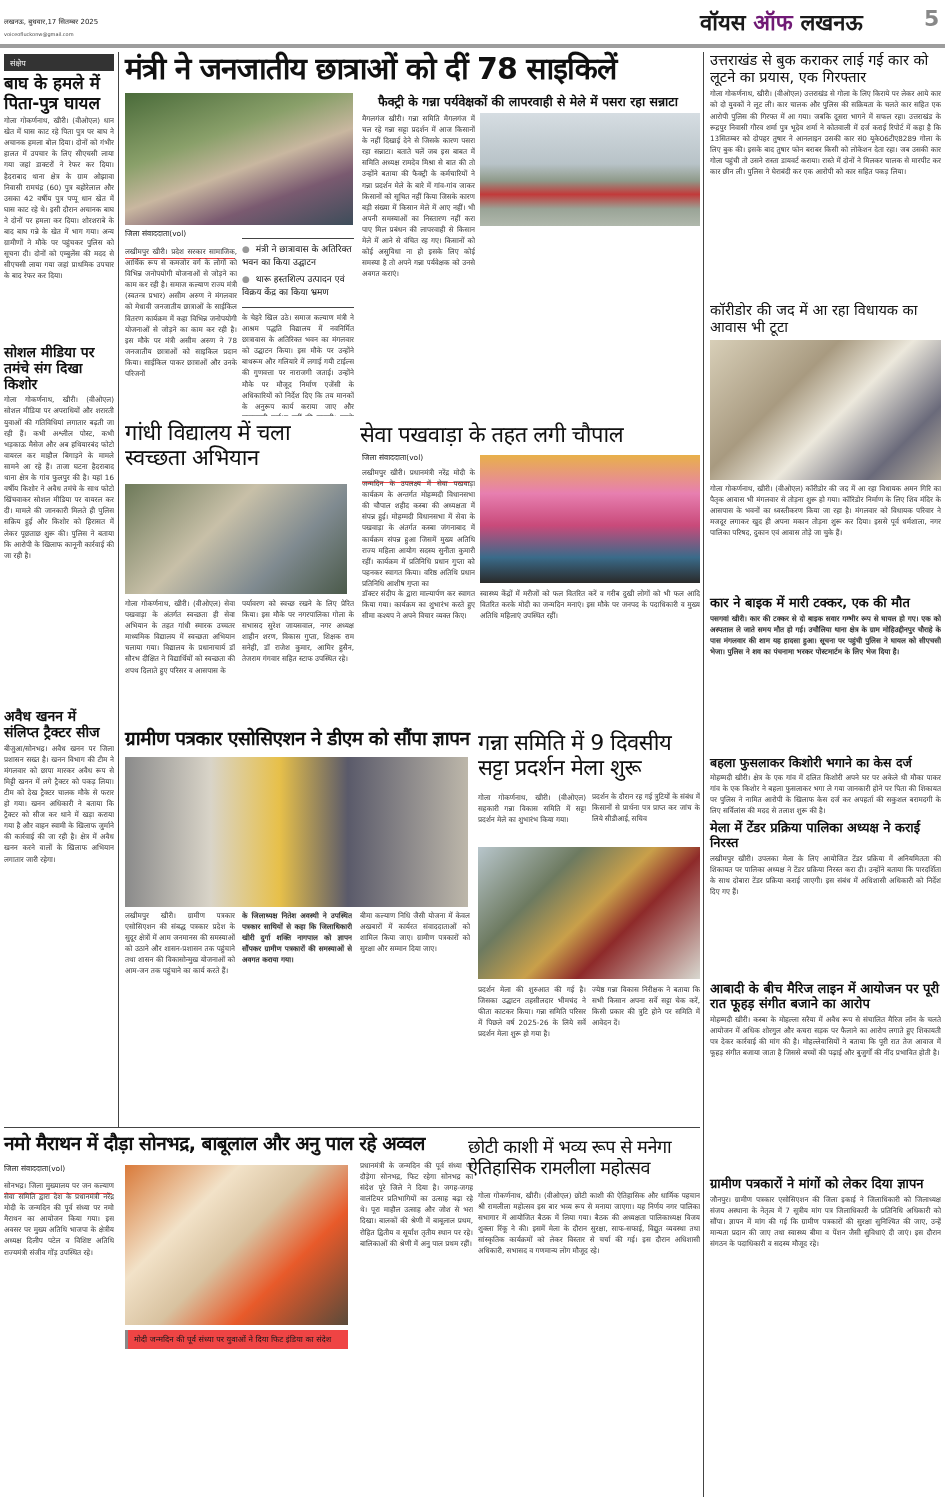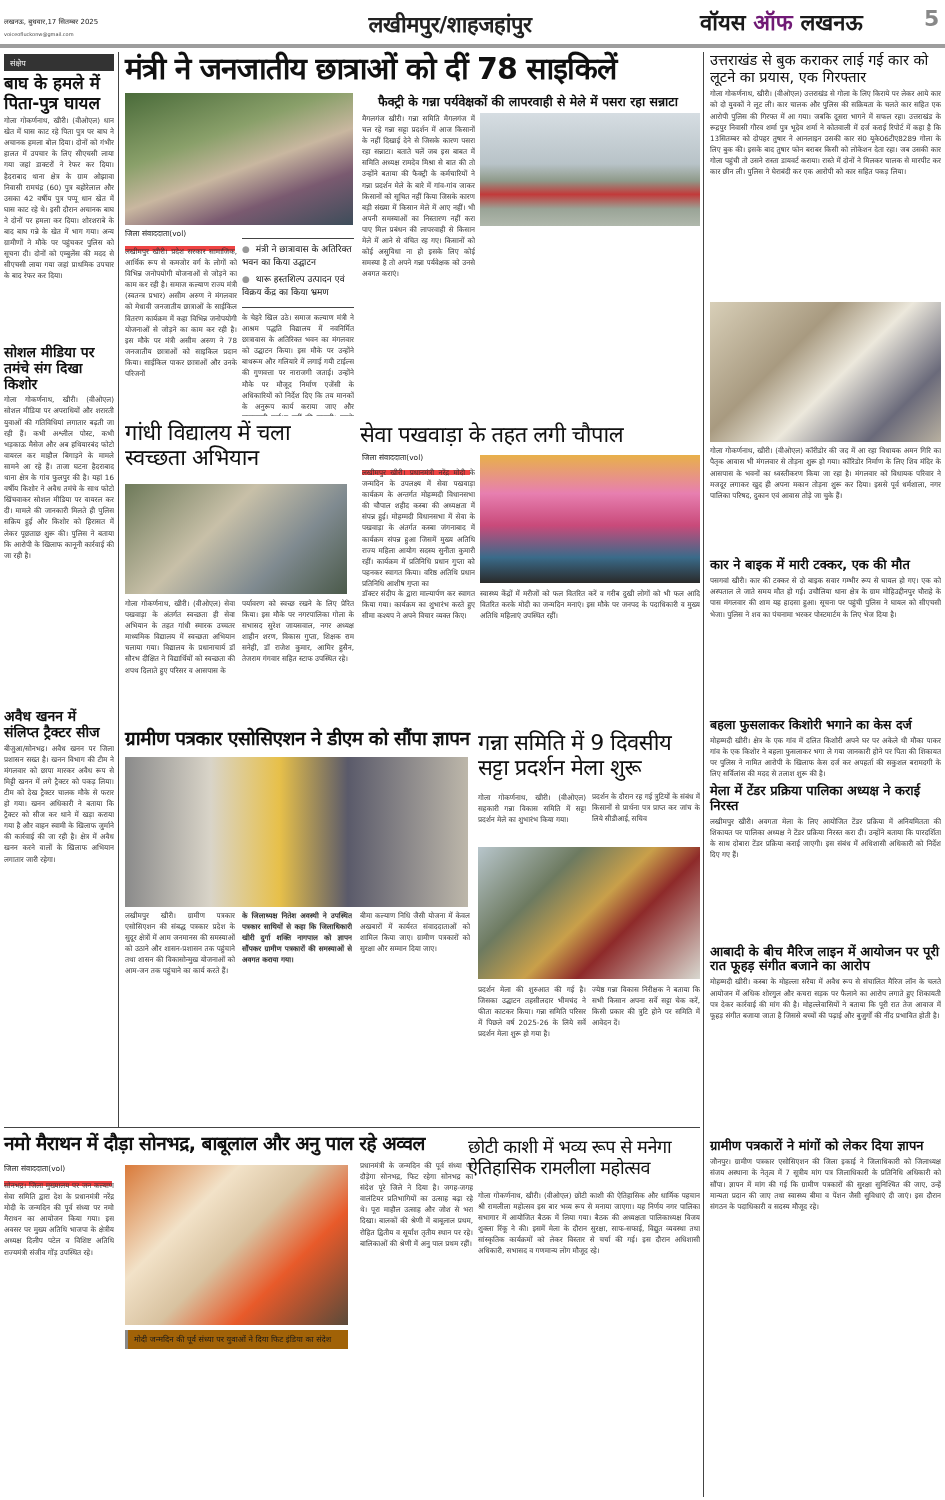--- a/index.html
+++ b/index.html
@@ -14,34 +14,33 @@
   .pageno { left: 924px; top: 6px; font-size: 22px; font-weight: bold; color: #888; }
   .rule { left: 0; top: 44px; width: 945px; height: 4px; background: #9d9d9d; }
   .col-rule { width: 1px; background: #444; }
   .h-rule { height: 1px; background: #444; }
   .headline { font-weight: bold; line-height: 1.15; color: #111; }
   .h-huge { font-size: 30px; letter-spacing: -1px; }
   .h-big { font-size: 22px; letter-spacing: -0.5px; }
   .h-med { font-size: 17px; }
   .h-sm { font-size: 14px; }
   .body-text { font-size: 7.2px; line-height: 11.1px; color: #333; text-align: justify; overflow: hidden; }
-  .byline { font-size: 7.5px; color: #222; border-bottom: 5px solid #ef4444; padding-bottom: 8px; }
+  .byline { font-size: 7.5px; color: #222; border-bottom: 1px solid #ef4444; padding-bottom: 20px; }
   .photo { overflow: hidden; }
   .tag { background: #333; color: #fff; font-size: 8px; padding: 3px 6px; }
   .bullet { font-size: 9px; line-height: 13px; color: #111; }
   .bullet::before { content: "\25CF"; color: #999; margin-right: 6px; }
-  .caption-box { background: #a16207; font-size: 8px; padding: 4px 6px; line-height: 11px; border-left: 3px solid #888; }
+  .caption-box { background: #ef4444; font-size: 8px; padding: 4px 6px; line-height: 11px; border-left: 3px solid #888; }
 </style>
 </head>
 <body>
 
 <div class="abs masthead">
   <div class="abs dateline">लखनऊ, बुधवार,17 सितम्बर 2025</div>
   <div class="abs email">voiceofluckonw@gmail.com</div>
-  <div class="abs section">लखीमपुर/शाहजहांपुर</div>
   <div class="abs brand">
     <span>वॉयस</span>
     <span class="muted">ऑफ</span>
     <span>लखनऊ</span>
   </div>
   <div class="abs pageno">5</div>
 </div>
 <div class="abs rule"></div>
 
 <div class="abs col-rule" style="left:118px;top:52px;height:1075px;"></div>
@@ -106,25 +105,26 @@
 <div class="abs photo" style="left:125px;top:1165px;width:223px;height:160px;background:linear-gradient(135deg,#d97a3a 0%,#f2e2c8 30%,#d8c2a0 50%,#e85a2a 70%,#5a4a3a 100%);"></div>
 <div class="abs caption-box" style="left:125px;top:1330px;width:223px;">मोदी जन्मदिन की पूर्व संध्या पर युवाओं ने दिया फिट इंडिया का संदेश</div>
 <div class="abs body-text" style="left:360px;top:1160px;width:113px;height:335px;">प्रधानमंत्री के जन्मदिन की पूर्व संध्या पर दौड़ेगा सोनभद्र, फिट रहेगा सोनभद्र का संदेश पूरे जिले ने दिया है। जगह-जगह वालंटियर प्रतिभागियों का उत्साह बढ़ा रहे थे। पूरा माहौल उत्साह और जोश से भरा दिखा। बालकों की श्रेणी में बाबूलाल प्रथम, रोहित द्वितीय व सूर्यांश तृतीय स्थान पर रहे। बालिकाओं की श्रेणी में अनु पाल प्रथम रहीं।</div>
 
 <div class="abs headline h-big" style="left:468px;top:1137px;width:222px;font-weight:normal;font-size:18px;">छोटी काशी में भव्य रूप से मनेगा ऐतिहासिक रामलीला महोत्सव</div>
 <div class="abs body-text" style="left:478px;top:1190px;width:222px;height:305px;">गोला गोकर्णनाथ, खीरी। (वीओएल) छोटी काशी की ऐतिहासिक और धार्मिक पहचान श्री रामलीला महोत्सव इस बार भव्य रूप से मनाया जाएगा। यह निर्णय नगर पालिका सभागार में आयोजित बैठक में लिया गया। बैठक की अध्यक्षता पालिकाध्यक्ष विजय शुक्ला रिंकू ने की। इसमें मेला के दौरान सुरक्षा, साफ-सफाई, विद्युत व्यवस्था तथा सांस्कृतिक कार्यक्रमों को लेकर विस्तार से चर्चा की गई। इस दौरान अधिशासी अधिकारी, सभासद व गणमान्य लोग मौजूद रहे।</div>
 
 <div class="abs" style="left:710px;top:52px;width:231px;">
   <div class="headline" style="font-size:14.5px;font-weight:normal;">उत्तराखंड से बुक कराकर लाई गई कार को लूटने का प्रयास, एक गिरफ्तार</div>
   <div class="body-text" style="height:210px;margin-top:3px;">गोला गोकर्णनाथ, खीरी। (वीओएल) उत्तराखंड से गोला के लिए किराये पर लेकर आये कार को दो युवकों ने लूट ली। कार चालक और पुलिस की सक्रियता के चलते कार सहित एक आरोपी पुलिस की गिरफ्त में आ गया। जबकि दूसरा भागने में सफल रहा। उत्तराखंड के रूद्रपुर निवासी गौरव शर्मा पुत्र भूदेव शर्मा ने कोतवाली में दर्ज कराई रिपोर्ट में कहा है कि 13सितम्बर को दोपहर तुषार ने आनलाइन उसकी कार सं0 यूके06टीए8289 गोला के लिए बुक की। इसके बाद तुषार फोन बराबर किसी को लोकेशन देता रहा। जब उसकी कार गोला पहुंची तो उसने रास्ता डायवर्ट कराया। रास्ते में दोनों ने मिलकर चालक से मारपीट कर कार छीन ली। पुलिस ने घेराबंदी कर एक आरोपी को कार सहित पकड़ लिया।</div>
+  <div class="headline" style="font-size:14.5px;font-weight:normal;margin-top:4px;">कॉरीडोर की जद में आ रहा विधायक का आवास भी टूटा</div>
   <div class="photo" style="height:140px;margin-top:4px;background:linear-gradient(135deg,#d8cfb8 0%,#a89a80 35%,#ece8dc 55%,#6a6a7a 80%,#b8b0a0 100%);"></div>
   <div class="body-text" style="height:110px;margin-top:3px;">गोला गोकर्णनाथ, खीरी। (वीओएल) कॉरीडोर की जद में आ रहा विधायक अमन गिरि का पैतृक आवास भी मंगलवार से तोड़ना शुरू हो गया। कॉरिडोर निर्माण के लिए शिव मंदिर के आसपास के भवनों का ध्वस्तीकरण किया जा रहा है। मंगलवार को विधायक परिवार ने मजदूर लगाकर खुद ही अपना मकान तोड़ना शुरू कर दिया। इससे पूर्व धर्मशाला, नगर पालिका परिषद, दुकान एवं आवास तोड़े जा चुके हैं।</div>
   <div class="headline" style="font-size:13px;margin-top:3px;">कार ने बाइक में मारी टक्कर, एक की मौत</div>
-  <div class="body-text" style="height:140px;margin-top:2px;">पसगवां खीरी। कार की टक्कर से दो बाइक सवार गम्भीर रूप से घायल हो गए। एक को अस्पताल ले जाते समय मौत हो गई। उचौलिया थाना क्षेत्र के ग्राम मोहिउद्दीनपुर चौराहे के पास मंगलवार की शाम यह हादसा हुआ। सूचना पर पहुंची पुलिस ने घायल को सीएचसी भेजा। पुलिस ने शव का पंचनामा भरकर पोस्टमार्टम के लिए भेज दिया है।</div>
+  <div class="body-text" style="height:140px;margin-top:2px;font-weight:bold;">पसगवां खीरी। कार की टक्कर से दो बाइक सवार गम्भीर रूप से घायल हो गए। एक को अस्पताल ले जाते समय मौत हो गई। उचौलिया थाना क्षेत्र के ग्राम मोहिउद्दीनपुर चौराहे के पास मंगलवार की शाम यह हादसा हुआ। सूचना पर पहुंची पुलिस ने घायल को सीएचसी भेजा। पुलिस ने शव का पंचनामा भरकर पोस्टमार्टम के लिए भेज दिया है।</div>
   <div class="headline" style="font-size:12.5px;margin-top:3px;">बहला फुसलाकर किशोरी भगाने का केस दर्ज</div>
   <div class="body-text" style="height:46px;margin-top:2px;">मोहम्मदी खीरी। क्षेत्र के एक गांव में दलित किशोरी अपने घर पर अकेले थी मौका पाकर गांव के एक किशोर ने बहला फुसलाकर भगा ले गया जानकारी होने पर पिता की शिकायत पर पुलिस ने नामित आरोपी के खिलाफ केस दर्ज कर अपहर्ता की सकुशल बरामदगी के लिए सर्विलांस की मदद से तलाश शुरू की है।</div>
   <div class="headline" style="font-size:13px;margin-top:3px;">मेला में टेंडर प्रक्रिया पालिका अध्यक्ष ने कराई निरस्त</div>
-  <div class="body-text" style="height:126px;margin-top:2px;">लखीमपुर खीरी। अवगता मेला के लिए आयोजित टेंडर प्रक्रिया में अनियमितता की शिकायत पर पालिका अध्यक्ष ने टेंडर प्रक्रिया निरस्त करा दी। उन्होंने बताया कि पारदर्शिता के साथ दोबारा टेंडर प्रक्रिया कराई जाएगी। इस संबंध में अधिशासी अधिकारी को निर्देश दिए गए हैं।</div>
+  <div class="body-text" style="height:126px;margin-top:2px;">लखीमपुर खीरी। उपलका मेला के लिए आयोजित टेंडर प्रक्रिया में अनियमितता की शिकायत पर पालिका अध्यक्ष ने टेंडर प्रक्रिया निरस्त करा दी। उन्होंने बताया कि पारदर्शिता के साथ दोबारा टेंडर प्रक्रिया कराई जाएगी। इस संबंध में अधिशासी अधिकारी को निर्देश दिए गए हैं।</div>
   <div class="headline" style="font-size:13px;margin-top:3px;">आबादी के बीच मैरिज लाइन में आयोजन पर पूरी रात फूहड़ संगीत बजाने का आरोप</div>
   <div class="body-text" style="height:160px;margin-top:2px;">मोहम्मदी खीरी। कस्बा के मोहल्ला सरैया में अवैध रूप से संचालित मैरिज लॉन के चलते आयोजन में अधिक शोरगुल और कचरा सड़क पर फैलाने का आरोप लगाते हुए शिकायती पत्र देकर कार्रवाई की मांग की है। मोहल्लेवासियों ने बताया कि पूरी रात तेज आवाज में फूहड़ संगीत बजाया जाता है जिससे बच्चों की पढ़ाई और बुजुर्गों की नींद प्रभावित होती है।</div>
   <div class="headline" style="font-size:13px;margin-top:3px;">ग्रामीण पत्रकारों ने मांगों को लेकर दिया ज्ञापन</div>
   <div class="body-text" style="height:210px;margin-top:2px;">जौनपुर। ग्रामीण पत्रकार एसोसिएशन की जिला इकाई ने जिलाधिकारी को जिलाध्यक्ष संजय अस्थाना के नेतृत्व में 7 सूत्रीय मांग पत्र जिलाधिकारी के प्रतिनिधि अधिकारी को सौंपा। ज्ञापन में मांग की गई कि ग्रामीण पत्रकारों की सुरक्षा सुनिश्चित की जाए, उन्हें मान्यता प्रदान की जाए तथा स्वास्थ्य बीमा व पेंशन जैसी सुविधाएं दी जाएं। इस दौरान संगठन के पदाधिकारी व सदस्य मौजूद रहे।</div>
 </div>
 
 </body></html>

